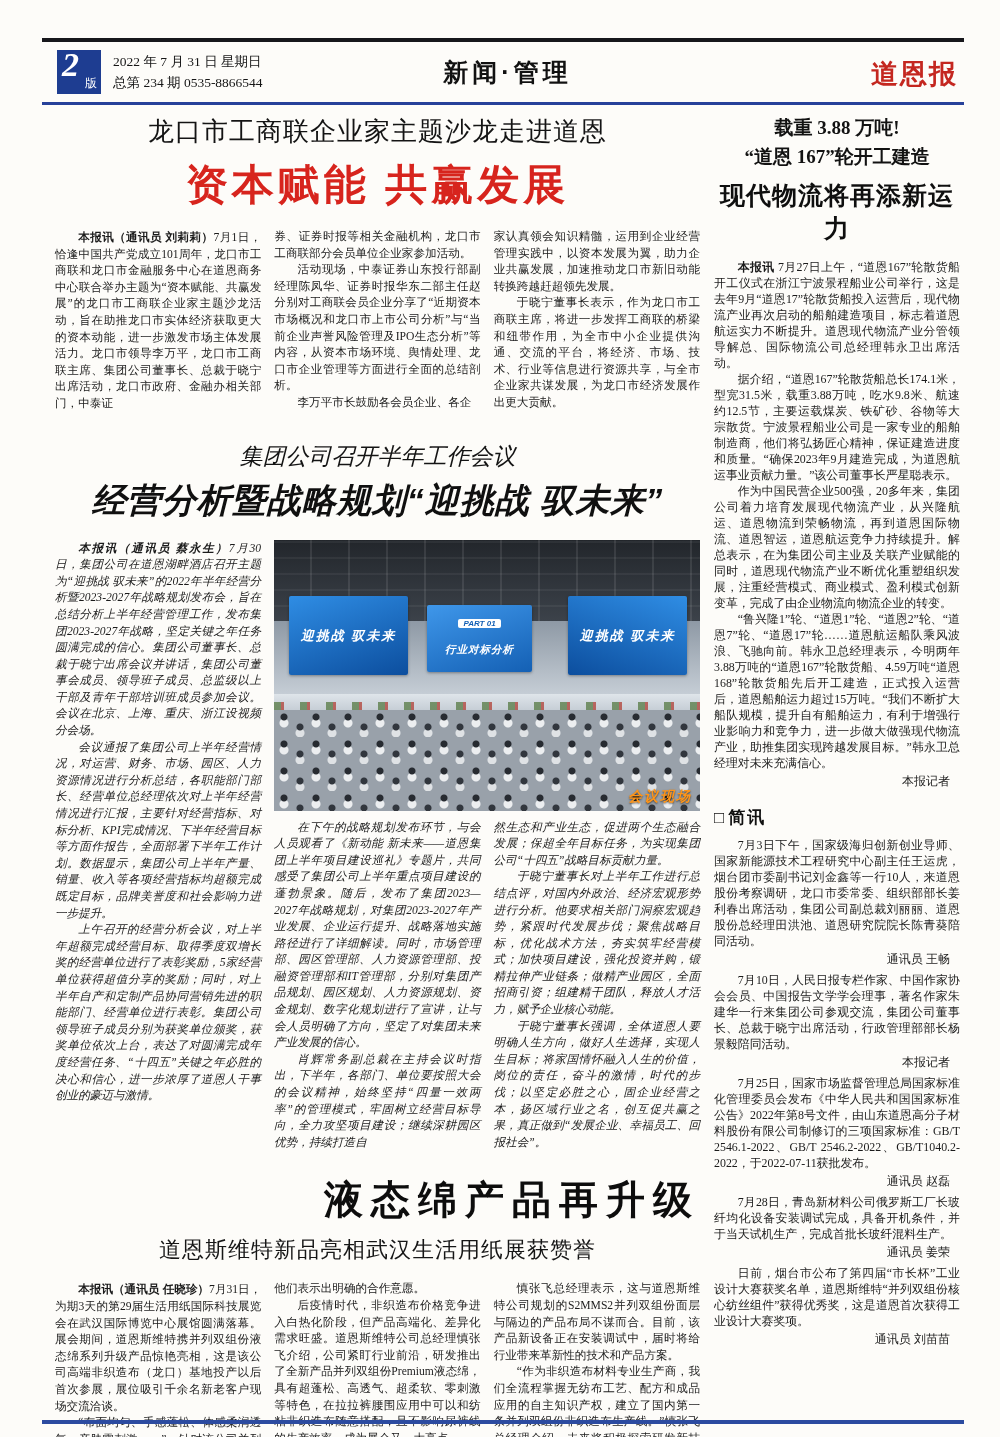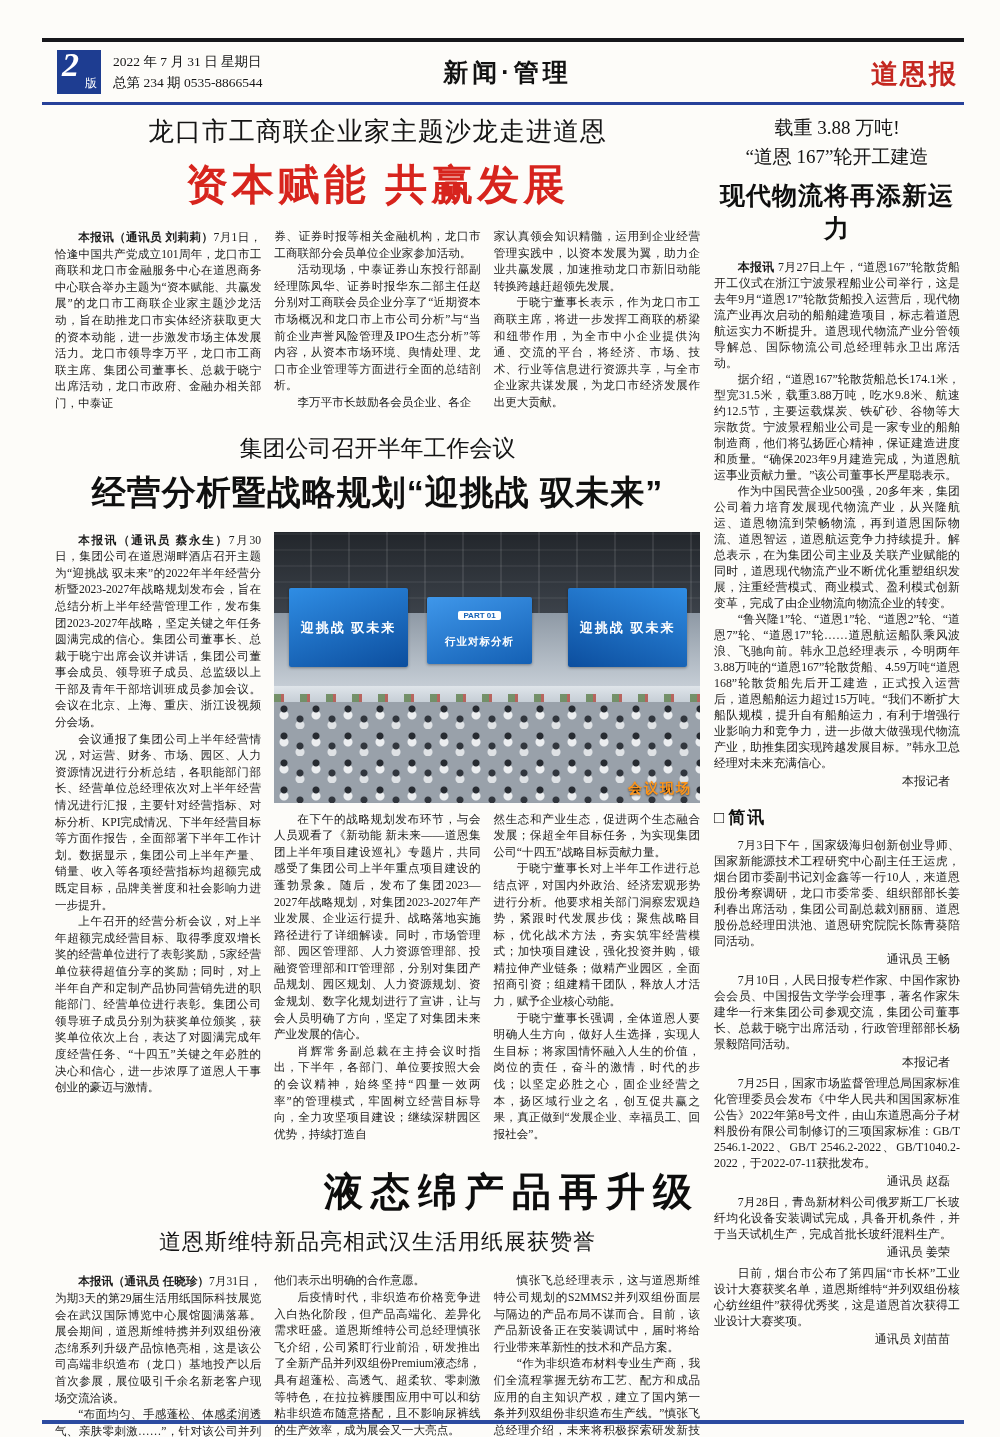--- a/index.html
+++ b/index.html
@@ -34,21 +34,21 @@
         font-family:"Liberation Sans","DejaVu Sans",sans-serif;}
 
   
   .kicker{ text-align:center;font-size:26px;letter-spacing:1px;color:#141414;}
   .hl-red{margin:8px 0 16px;text-align:center;font-size:42px;font-weight:900;color:#d7241d;
         font-family:"Liberation Sans","DejaVu Sans",sans-serif;letter-spacing:4px;}
   .cols3{display:flex;gap:13px;}
   .cols3 .col{flex:1;min-width:0;}
 
   
-  .art-meeting{margin-top:20px;}
+  .art-meeting{margin-top:28px;font-style:italic;}
   .kicker-m{text-align:center;font-size:23px;color:#141414;}
   .hl-black{margin:6px 0 16px;text-align:center;font-size:34px;font-weight:800;color:#101010;
         font-family:"Liberation Sans","DejaVu Sans",sans-serif;letter-spacing:1px;}
   .b-body{display:flex;gap:13px;}
   .colA{width:206px;flex:none;}
   .colB{flex:1;min-width:0;}
   .cols2{display:flex;gap:13px;margin-top:9px;}
   .cols2 .col{flex:1;min-width:0;}
 
   
@@ -86,21 +86,21 @@
         font-family:"Liberation Sans","DejaVu Sans",sans-serif;letter-spacing:2px;
         text-shadow:0 1px 2px rgba(0,0,0,.6);}
 
   
   .art-liquid{margin-top:22px;}
   .hl-heavy{margin:0;text-align:right;font-size:39px;font-weight:900;color:#0d0d0d;
         font-family:"Liberation Sans","DejaVu Sans",sans-serif;letter-spacing:8px;}
   .subhead{text-align:center;font-size:22px;margin:8px 0 16px;color:#161616;letter-spacing:1px;}
 
   
-  .kicker-s{text-align:center;font-size:19px;font-weight:400;line-height:1.5;color:#121212;}
+  .kicker-s{text-align:center;font-size:19px;font-weight:700;line-height:1.5;color:#121212;}
   .hl-side{margin:8px 0 14px;text-align:center;font-size:25px;font-weight:900;color:#0f0f0f;
         font-family:"Liberation Sans","DejaVu Sans",sans-serif;letter-spacing:1px;}
   .side-col p.body{font-size:11.9px;line-height:16px;}
   .briefs-hd{margin:16px 0 8px;font-size:17px;font-weight:700;color:#111;
         font-family:"Liberation Sans","DejaVu Sans",sans-serif;letter-spacing:2px;}
   .briefs-hd .sq{margin-right:2px;font-weight:400;}
   .brief{margin-bottom:2px;}
 </style>
 </head>
 <body>

